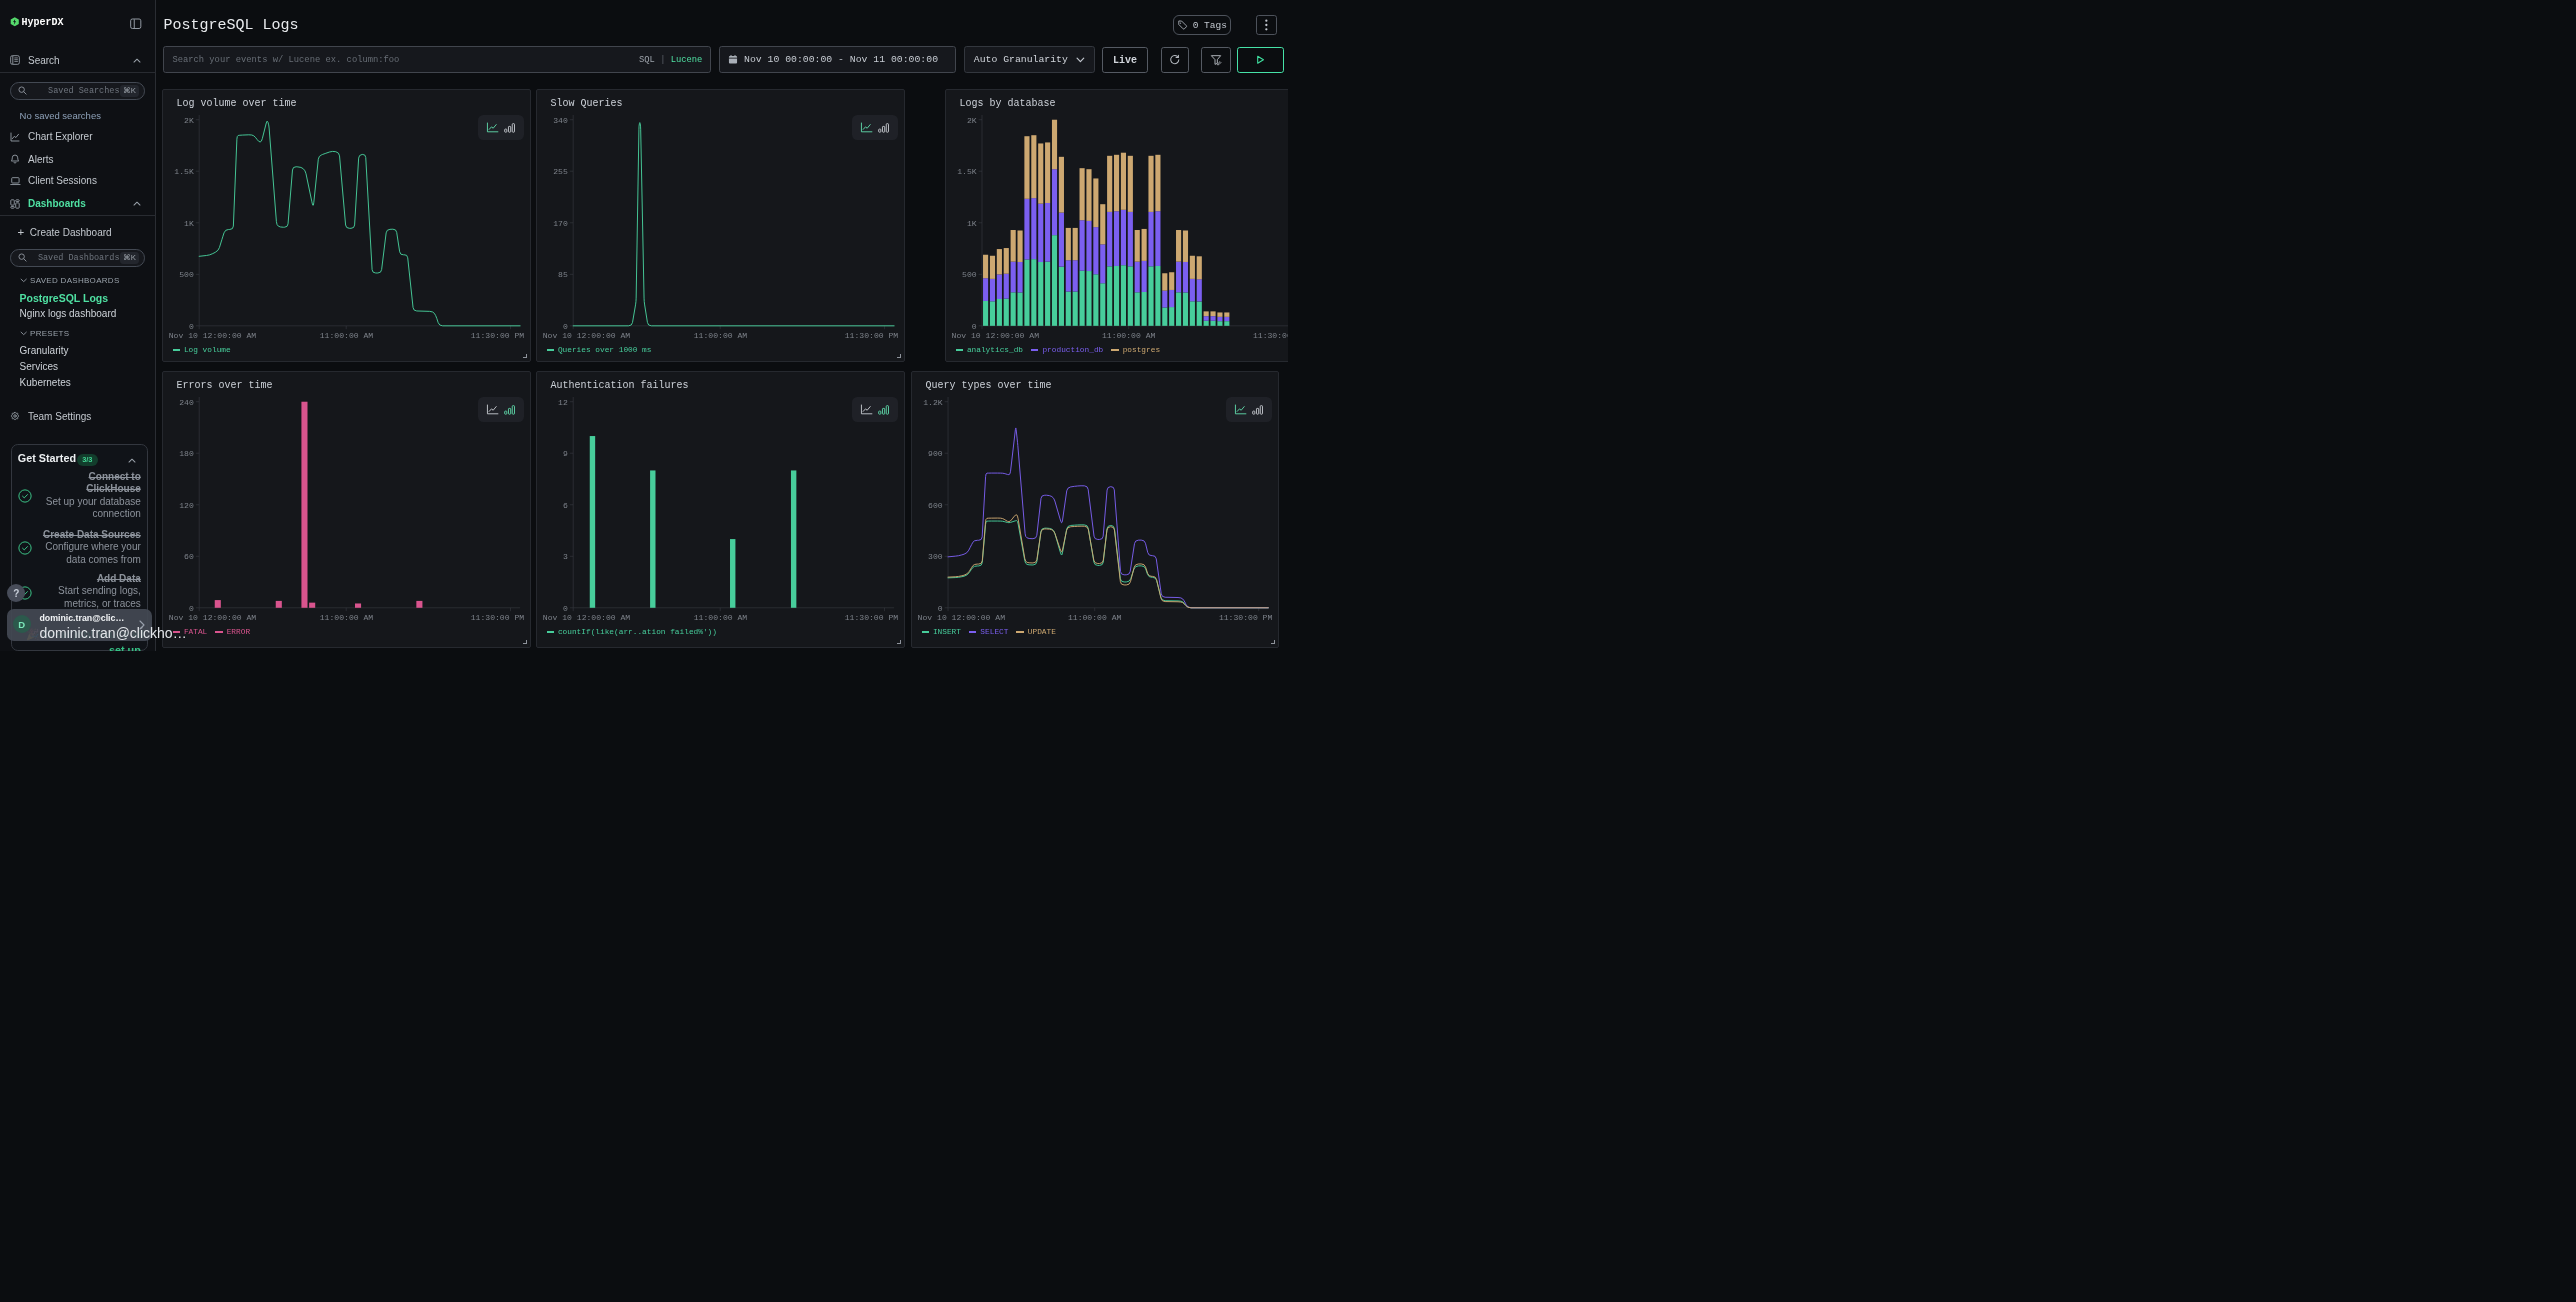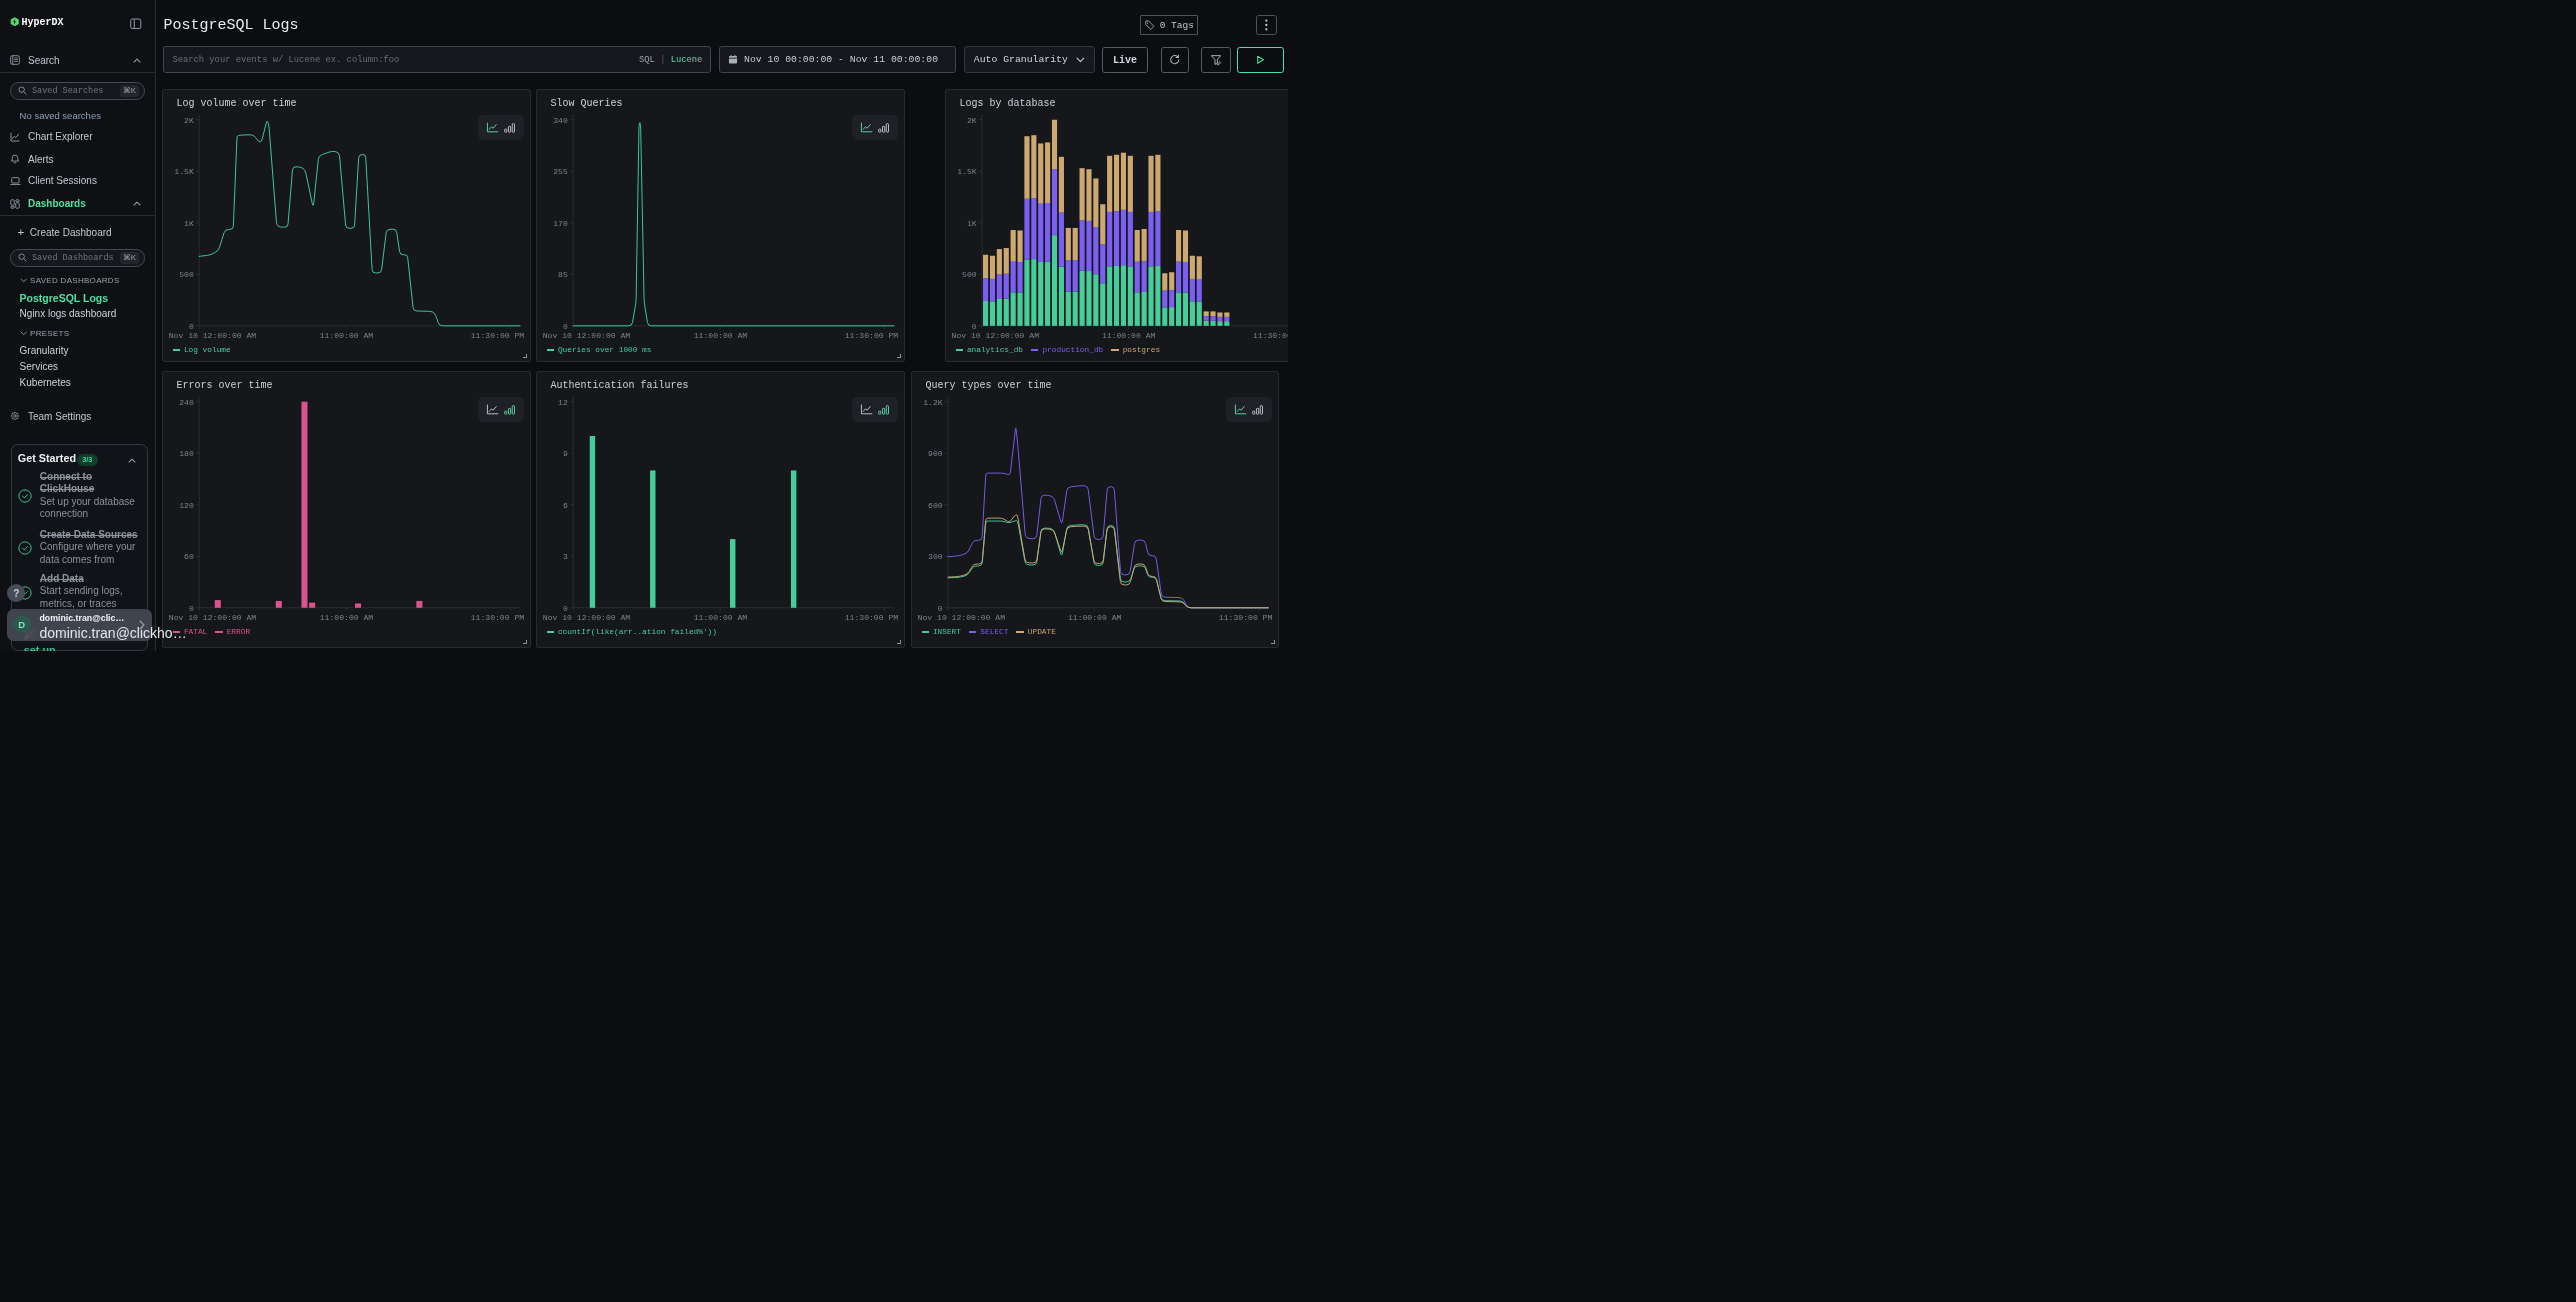--- a/index.html
+++ b/index.html
@@ -1,19 +1,19 @@
 <!DOCTYPE html>
 <html style="font-size:10.8px"><head><meta charset="utf-8">
 <style>
 * { margin:0; padding:0; box-sizing:border-box; }
 svg { display:block; }
 html,body { width:1288px; height:651px; overflow:hidden; background:#0b0d10;
   font-family:"Liberation Sans", sans-serif; }
 .mono { font-family:"Liberation Mono", monospace; }
-#app { position:relative; width:1288px; height:651px; }
+#app { position:relative; width:1288px; height:651px;text-align:right; }
 
 
 #sidebar { position:absolute; left:0; top:0; width:156px; height:651px;
   background:#0e1014; border-right:0.3px solid #2a2d33; }
 .sitem { position:absolute; font-size:10px; color:#c3c8ce; }
 .sicon { position:absolute; left:10px; }
 .hair { position:absolute; left:0; width:156px; border-top:0.3px solid #282b31; }
 .pill { position:absolute; left:10px; width:135px; height:17.6px; border:0.3px solid #434953;
   border-radius:8.8px; background:#16181d; display:flex; align-items:center; padding:0 4.7px 0 6.8px; }
 .pill .ph { font-family:"Liberation Mono",monospace; font-size:8.5px; color:#6f757e; margin-left:5.4px; flex:1; }
@@ -190,21 +190,21 @@
     <div style="position:absolute;left:32px;top:16px;font-size:14px;color:#e2e5e9">dominic.tran@clickho…</div>
     <svg style="position:absolute;right:7.4px;top:10.8px" width="6" height="10" viewBox="0 0 9 15">
           <path d="M1.5 1.5 L7.5 7.5 L1.5 13.5" fill="none" stroke="#9aa1ad" stroke-width="1.6" stroke-linecap="round" stroke-linejoin="round"></path>
         </svg>
   </div>
 </div>
 
 <div id="main" style="position:absolute;left:156px;top:0;width:1132px;height:651px">
   <div class="mono" style="position:absolute;left:7.4px;top:17px;font-size:15px;color:#e9ebee">PostgreSQL Logs</div>
 
-  <div style="position:absolute;left:984px;top:15px;width:58px;height:20px;border:0.3px solid #4d525b;border-radius:1px;
+  <div style="position:absolute;left:1017px;top:15px;width:58px;height:20px;border:0.3px solid #4d525b;border-radius:6px;
     display:flex;align-items:center;justify-content:center;gap:4.7px">
         <svg width="10.8" height="10.8" viewBox="0 0 24 24" fill="none" stroke="#aab0b8" stroke-width="2" stroke-linecap="round" stroke-linejoin="round">
           <path d="M11 3 L20.59 12.59 a2 2 0 0 1 0 2.82 L16.41 19.59 a2 2 0 0 1 -2.82 0 L4 10 V3 Z"></path>
           <circle cx="8" cy="7" r="1.2" fill="#aab0b8" stroke="none"></circle>
         </svg>
         <span class="mono" style="font-size:9.5px;color:#c2c7cf">0 Tags</span>
       </div>
   <div style="position:absolute;left:1100px;top:15px;width:21px;height:20px;border:0.3px solid #4d525b;border-radius:2.7px;
     display:flex;align-items:center;justify-content:center">
         <svg width="2.7" height="12" viewBox="0 0 4 18">

